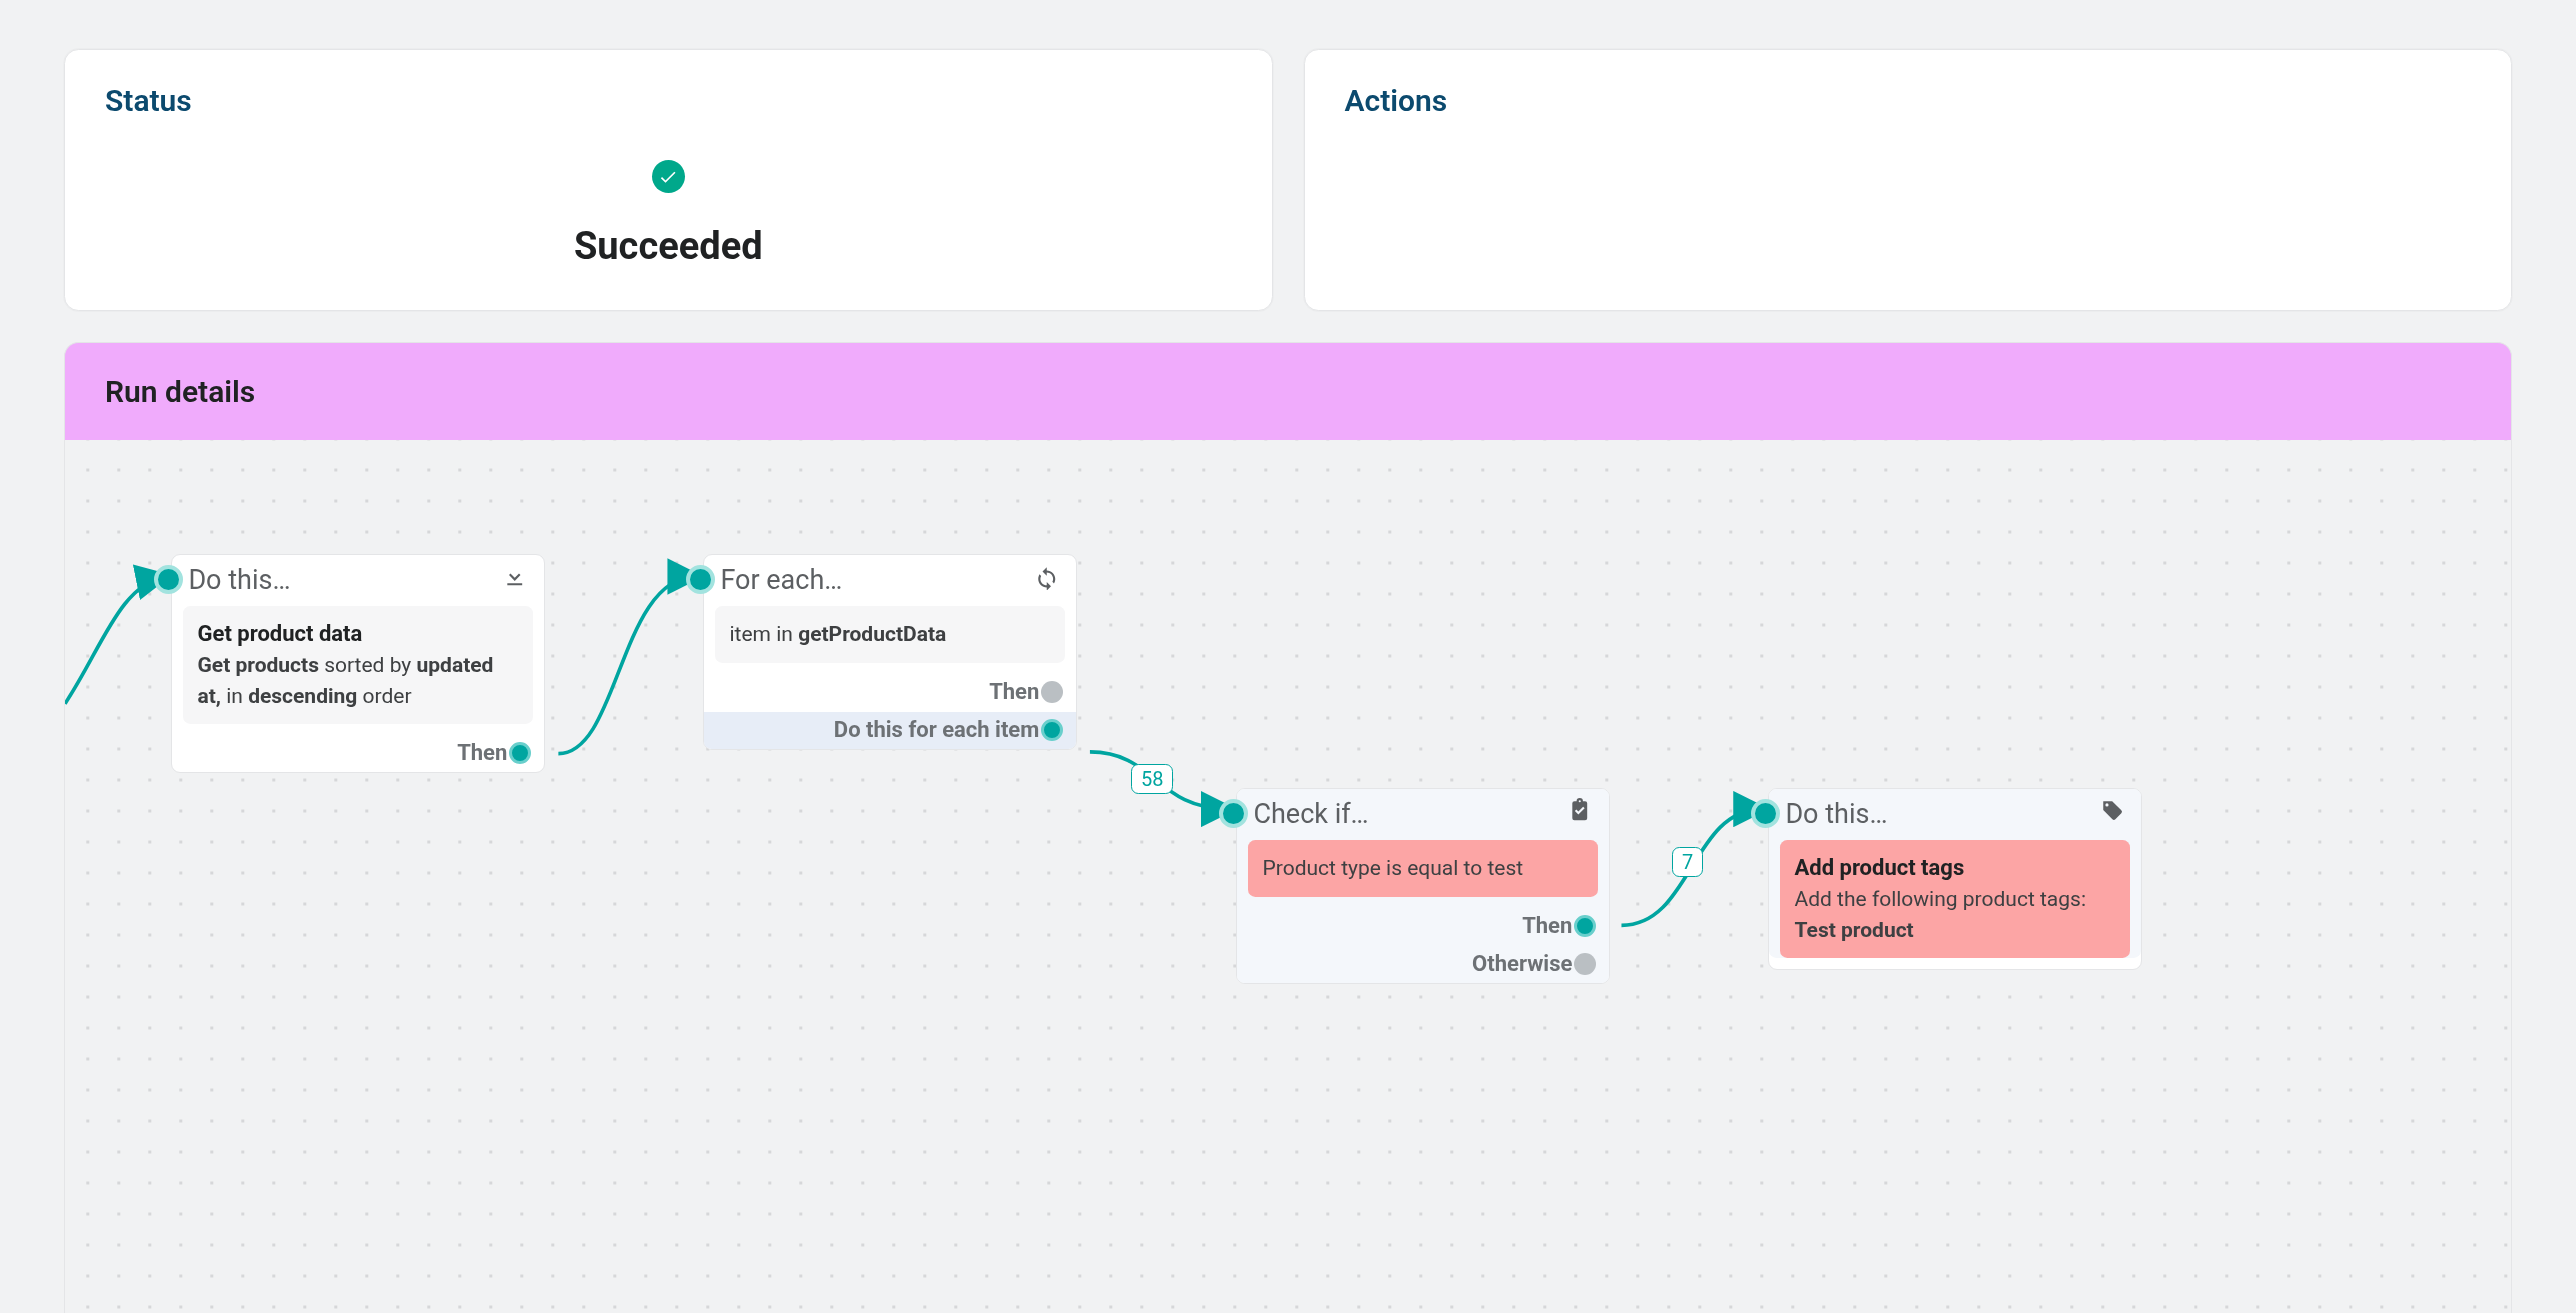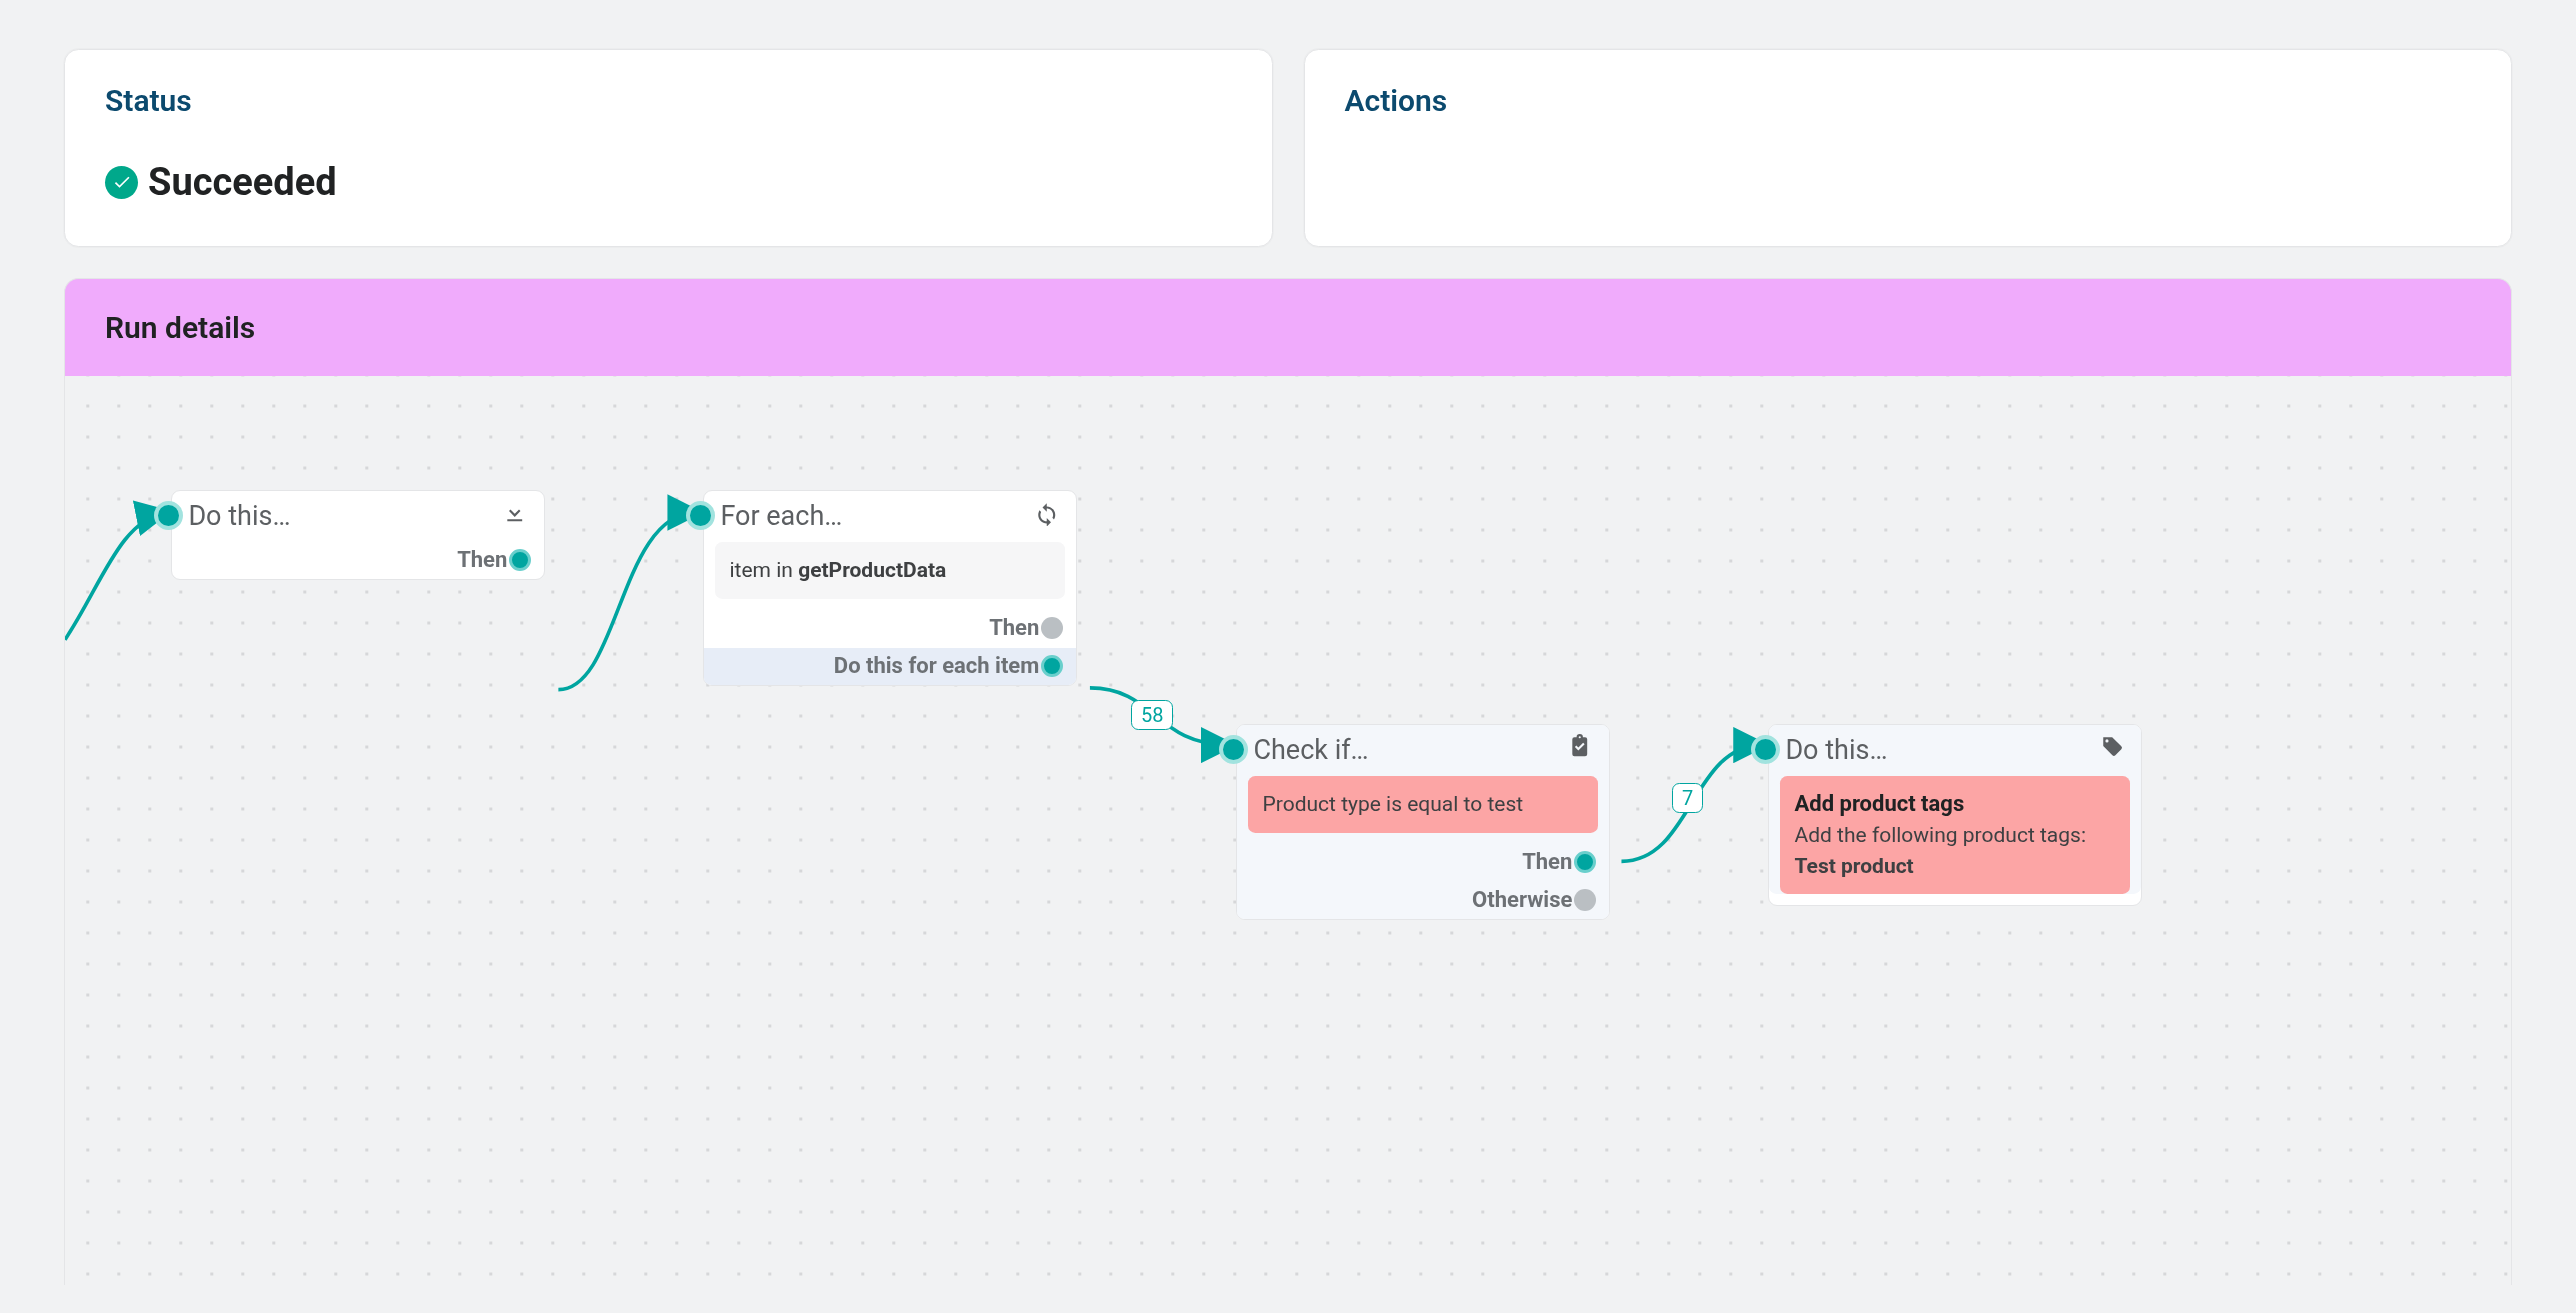--- a/index.html
+++ b/index.html
@@ -26,22 +26,23 @@
   box-shadow: 0 0 0 0.9px rgba(0,0,0,0.02);
 }
 .card-title {
   font-size: 30px;
   font-weight: 600;
   color: #0c4a6e;
 }
 .card-value-row {
   display: flex;
   align-items: center;
-  gap: 10px;
+  gap: 31px;
   margin-top: 42px;
+  flex-direction: column;
 }
 .success-circle {
   width: 33px;
   height: 33px;
   border-radius: 50%;
   background: #00a88b;
   display: flex;
   align-items: center;
   justify-content: center;
 }
@@ -215,20 +216,26 @@
 
   <div id="node1" class="node">
     <div class="node-marker" style="top:10px;"></div>
     <div class="node-header">
       <span>Do this…</span>
       <span class="node-header-icon">
         <svg viewBox="0 0 24 24">
             <path d="M12 3v10l4-4 1.4 1.4L12 16l-5.4-5.6L8 9l4 4V3h0zM5 18h14v2H5z"></path>
           </svg>
       </span>
+    </div>
+    <div class="node-body node-body-white">
+      <div class="node-title-strong">Get product data</div>
+      <div class="node-sub">
+        <b>Get products</b><span> sorted by </span><b>updated at,</b><span> in </span><b>descending</b><span> order</span>
+      </div>
     </div>
     <div class="node-output">
       <span>Then</span>
       <div class="port port-teal"></div>
     </div>
   </div>
 
   <div id="node2" class="node">
     <div class="node-marker" style="top:10px;"></div>
     <div class="node-header">

